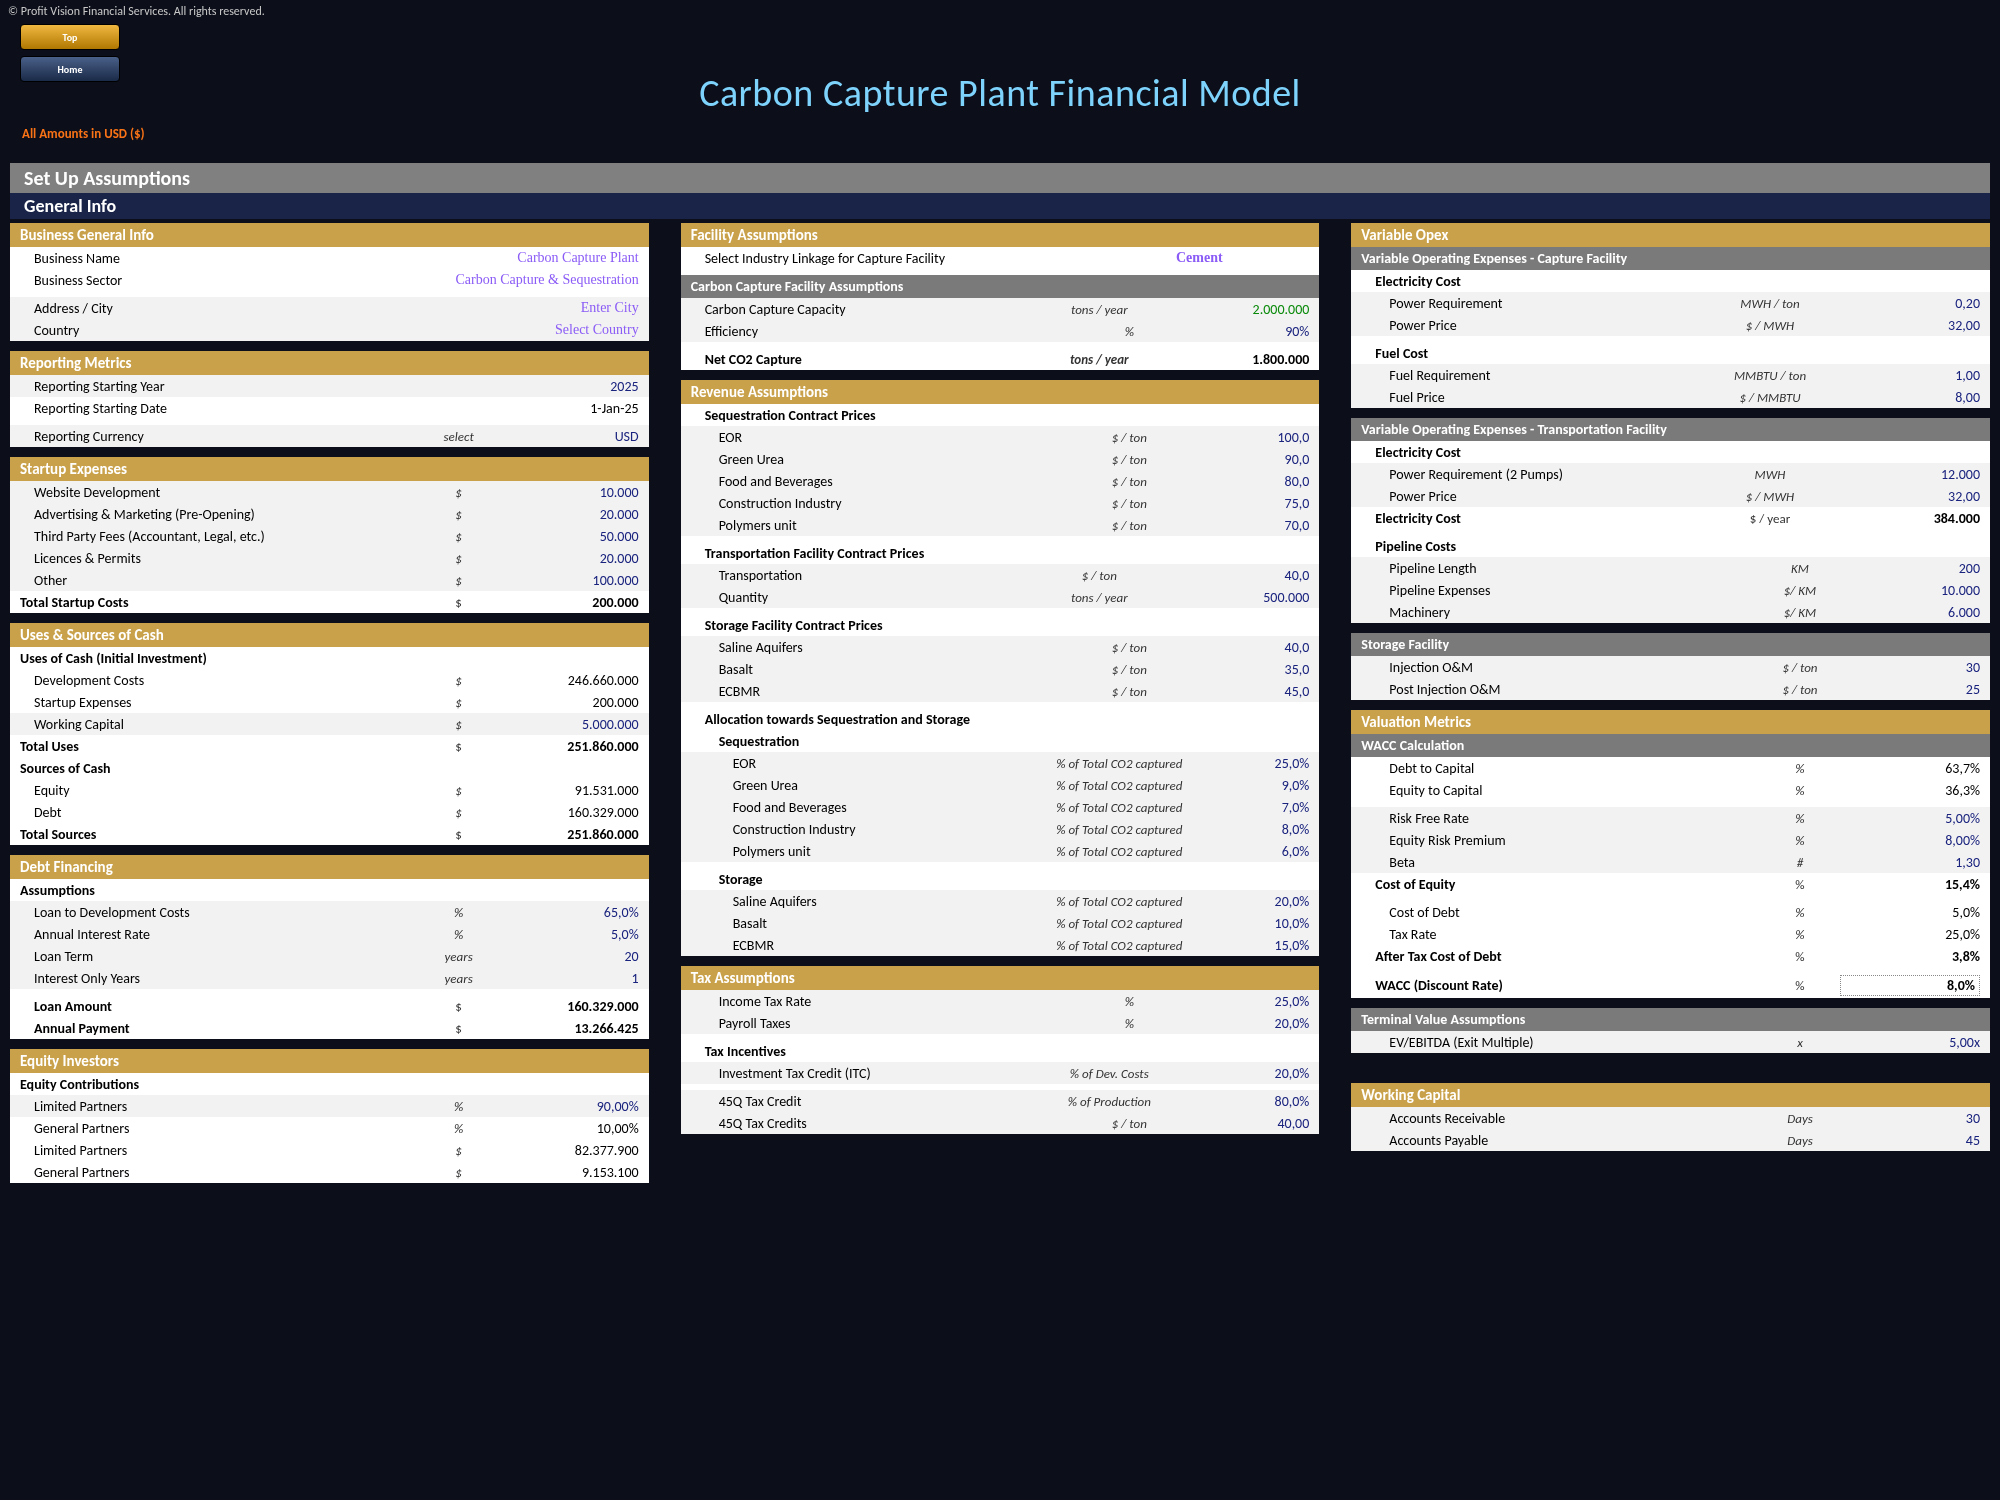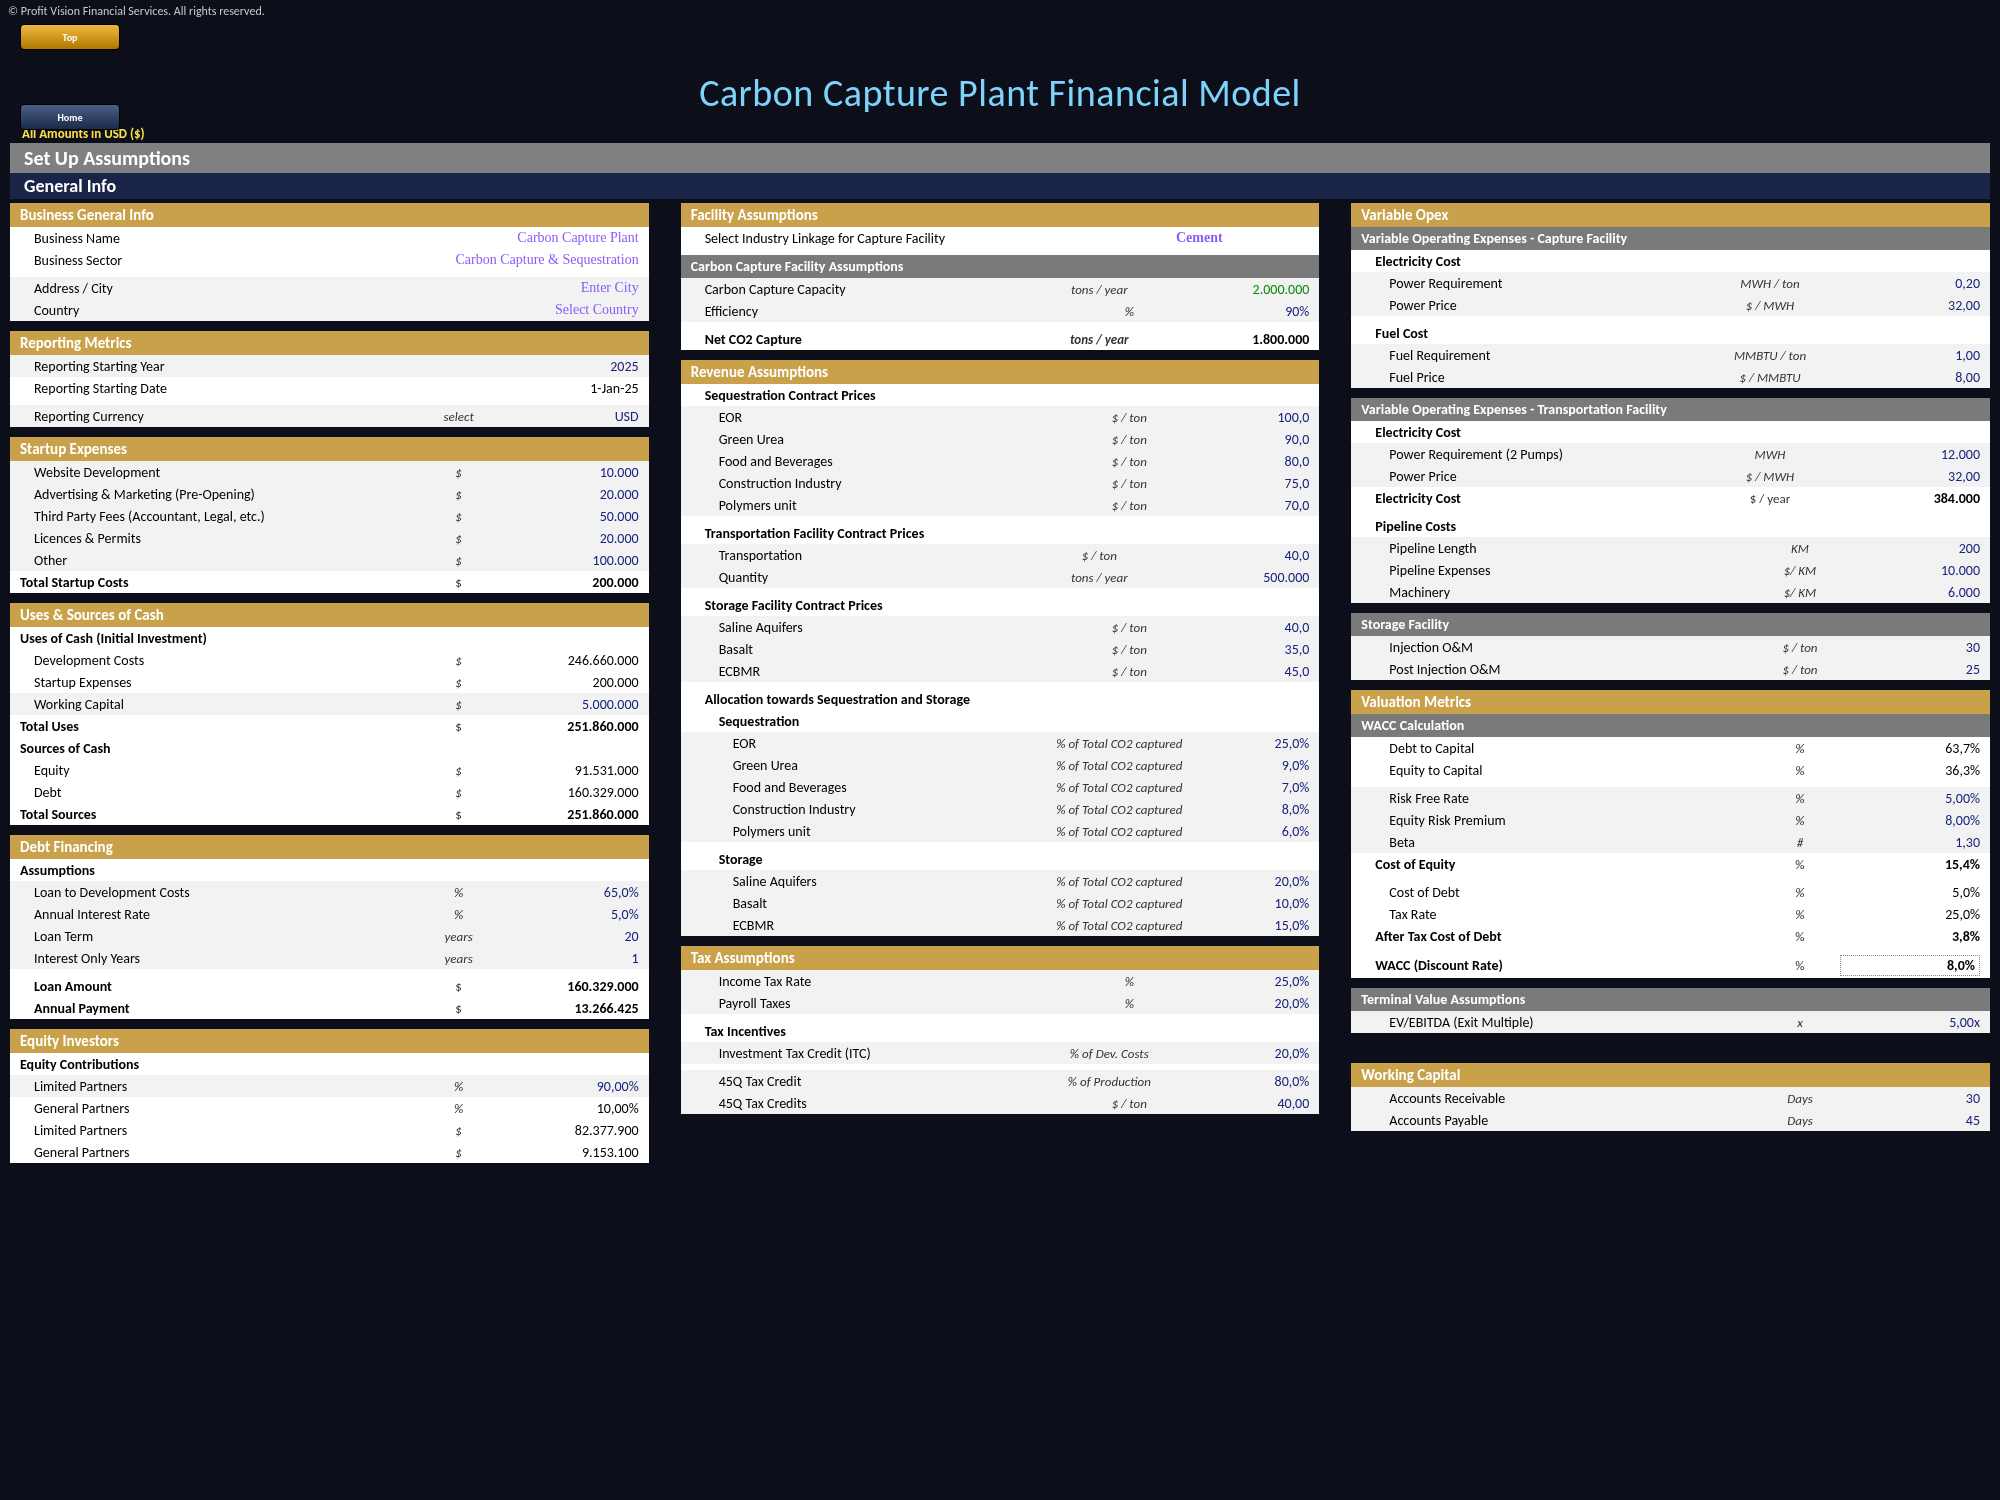--- a/index.html
+++ b/index.html
@@ -36,34 +36,34 @@
     color: #fff;
     font-size: 10px;
     font-weight: bold;
     display: flex;
     align-items: center;
     justify-content: center;
     border: 1px solid #000;
     cursor: pointer;
   }
   .btn-top { background: linear-gradient(#f0b840, #b07800); }
-  .btn-home { background: linear-gradient(#4a6088, #1a2a48); margin-top: 48px; }
+  .btn-home { background: linear-gradient(#4a6088, #1a2a48); }
   .title {
     text-align: center;
     color: #7dd3fc;
     font-size: 38px;
     font-weight: 300;
     padding-top: 48px;
     letter-spacing: 0.5px;
   }
   .subnote {
-    color: #fde047;
+    color: #f97316;
     font-size: 13px;
     font-weight: bold;
-    padding: 10px 22px 2px;
+    padding: 10px 22px 22px;
   }
   .band-main {
     background: #808080;
     color: #fff;
     font-size: 20px;
     font-weight: bold;
     padding: 3px 14px;
     margin: 0 10px;
   }
   .band-sub {

